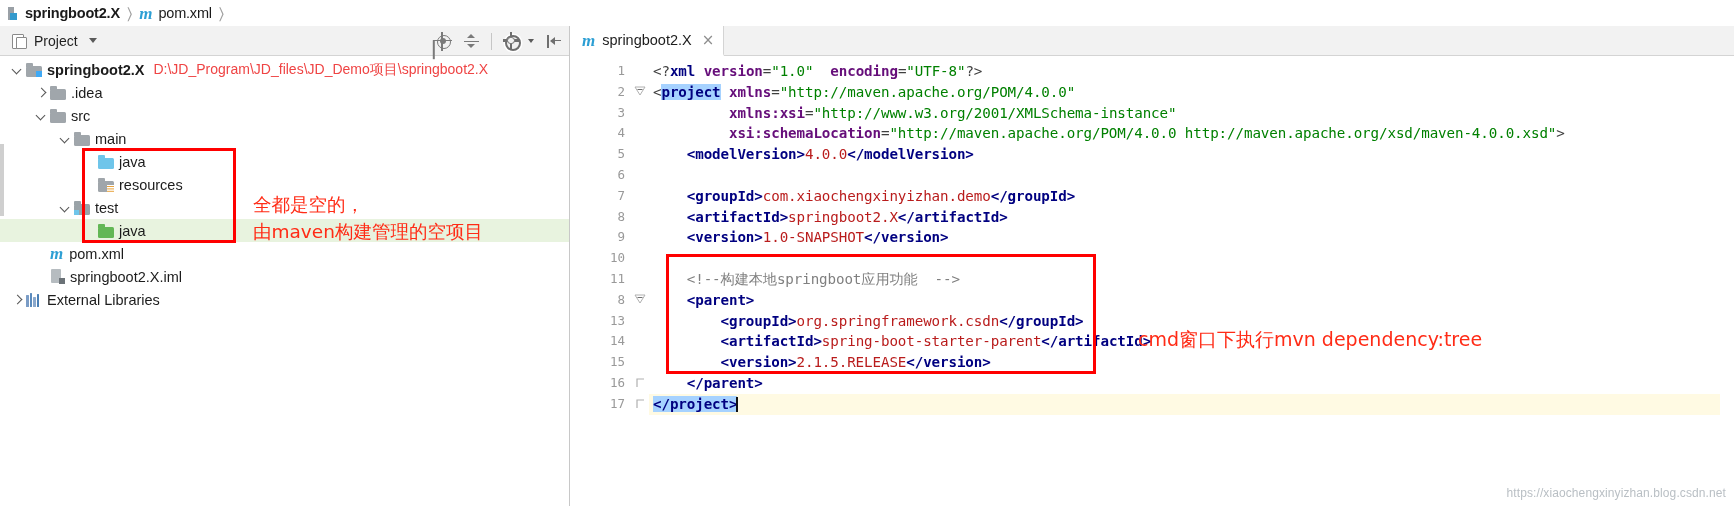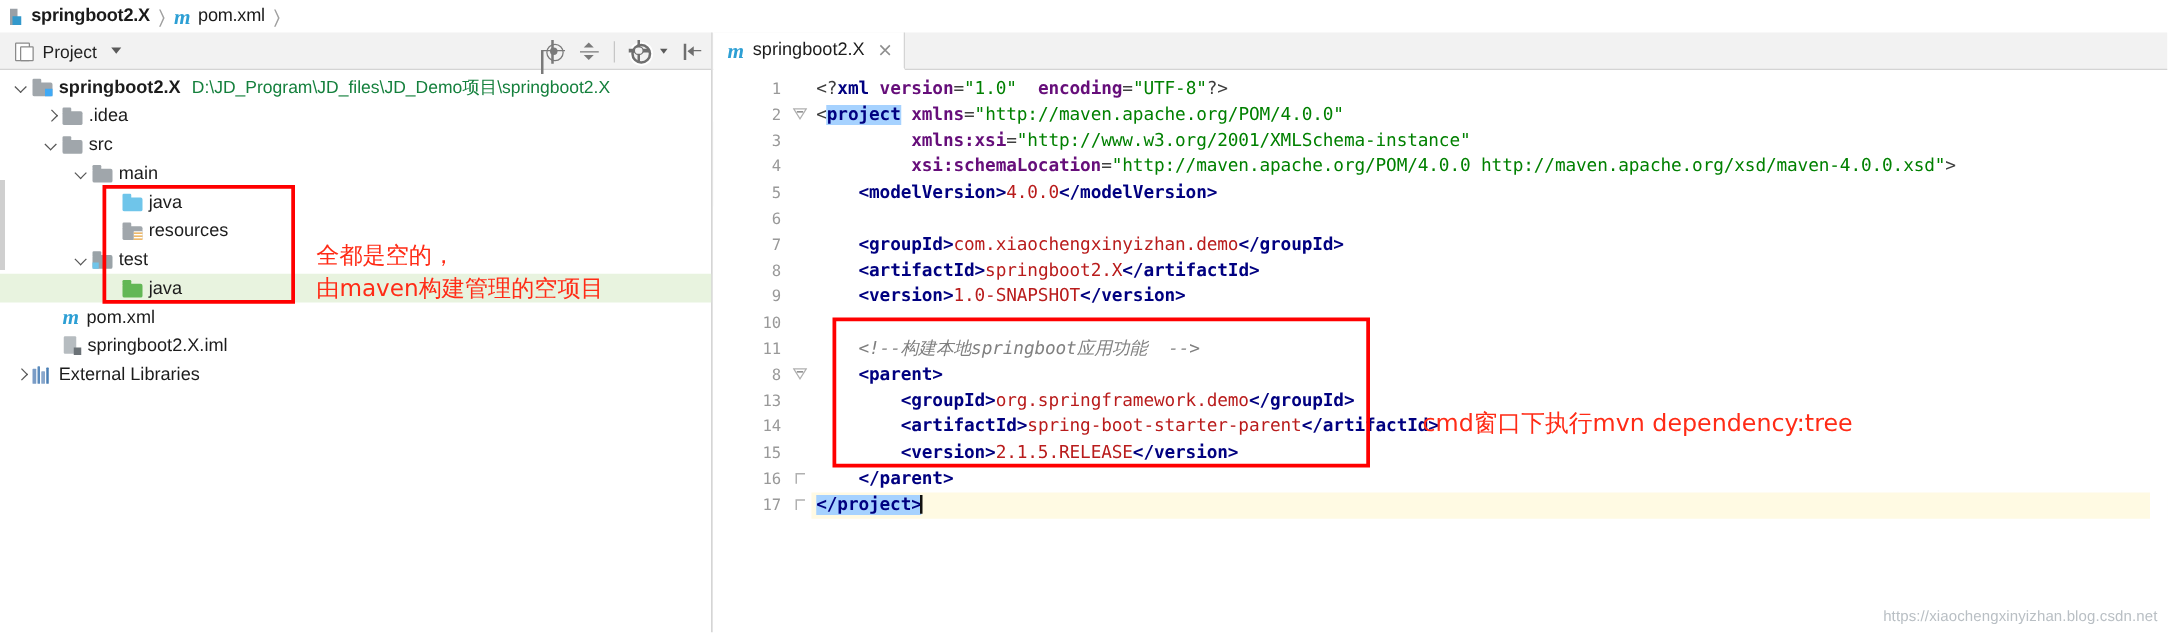--- a/index.html
+++ b/index.html
@@ -151,21 +151,21 @@
     border-right:1.8px solid #555;border-top:1.8px solid #555;
     transform: rotate(45deg);
   }
   .arrow.down::before{
     content:"";position:absolute;left:3px;top:4px;width:6px;height:6px;
     border-right:1.8px solid #555;border-bottom:1.8px solid #555;
     transform: rotate(45deg);
   }
   .node-label { margin-left: 5px; }
   .node-label.bold { font-weight: bold; }
-  .node-path { margin-left: 9px; color:#15803d; font-size:14px; }
+  .node-path { margin-left: 9px; color:#ef4444; font-size:14px; }
 
   
   .fi { width:16px;height:14px;position:relative;flex:0 0 16px;display:inline-block; }
   .fi .body{position:absolute;left:0;top:3px;width:16px;height:11px;border-radius:1.5px;}
   .fi .tab{position:absolute;left:0;top:0.5px;width:7px;height:3.5px;border-radius:1px 1px 0 0;}
   .fi.gray .body{background:#a0a6ab;} .fi.gray .tab{background:#a0a6ab;}
   .fi.blue .body{background:#6fc5ea;} .fi.blue .tab{background:#6fc5ea;}
   .fi.green .body{background:#62b755;} .fi.green .tab{background:#62b755;}
   .fi .badge-sq{position:absolute;right:0px;bottom:0px;width:6px;height:6px;background:#3fa9f5;}
   .fi .badge-lines{position:absolute;right:0px;bottom:0px;width:7px;height:7px;background:#fff;}
@@ -261,21 +261,21 @@
   .cline{
     height:20.8px; line-height:20.8px; white-space:pre; padding-left:4px;
     letter-spacing: -0.1px;
   }
   .cline.cur{ background:#fffae3; }
   .tok-tag{ color:#000080; font-weight:bold; }
   .tok-brk{ color:#3f3f3f; }
   .tok-attr{ color:#660e7a; font-weight:bold; }
   .tok-str{ color:#008000; }
   .tok-txt{ color:#b91c1c; }
-  .tok-cmt{ color:#808080; font-style:italic; }
+  .tok-cmt{ color:#808080; }
   .hl-sel{ background:#a6d2ff; }
   .caret-bar{
     display:inline-block;width:1.5px;height:15px;background:#111;
     vertical-align:-3px;margin-left:-1px;
   }
 
   .right-gutter{
     position:absolute; right:0; top:0; width:14px; height:100%;
     background:#ffffff;
   }
@@ -532,21 +532,21 @@
           <div class="cline"><span class="tok-txt">         </span><span class="tok-attr">xmlns:xsi</span><span class="tok-brk">=</span><span class="tok-str">"http://www.w3.org/2001/XMLSchema-instance"</span></div>
           <div class="cline"><span class="tok-txt">         </span><span class="tok-attr">xsi:schemaLocation</span><span class="tok-brk">=</span><span class="tok-str">"http://maven.apache.org/POM/4.0.0 http://maven.apache.org/xsd/maven-4.0.0.xsd"</span><span class="tok-brk">&gt;</span></div>
           <div class="cline"><span class="tok-txt">    </span><span class="tok-tag">&lt;modelVersion&gt;</span><span class="tok-txt">4.0.0</span><span class="tok-tag">&lt;/modelVersion&gt;</span></div>
           <div class="cline">&nbsp;</div>
           <div class="cline"><span class="tok-txt">    </span><span class="tok-tag">&lt;groupId&gt;</span><span class="tok-txt">com.xiaochengxinyizhan.demo</span><span class="tok-tag">&lt;/groupId&gt;</span></div>
           <div class="cline"><span class="tok-txt">    </span><span class="tok-tag">&lt;artifactId&gt;</span><span class="tok-txt">springboot2.X</span><span class="tok-tag">&lt;/artifactId&gt;</span></div>
           <div class="cline"><span class="tok-txt">    </span><span class="tok-tag">&lt;version&gt;</span><span class="tok-txt">1.0-SNAPSHOT</span><span class="tok-tag">&lt;/version&gt;</span></div>
           <div class="cline">&nbsp;</div>
           <div class="cline"><span class="tok-txt">    </span><span class="tok-cmt">&lt;!--构建本地springboot应用功能  --&gt;</span></div>
           <div class="cline"><span class="tok-txt">    </span><span class="tok-tag">&lt;parent&gt;</span></div>
-          <div class="cline"><span class="tok-txt">        </span><span class="tok-tag">&lt;groupId&gt;</span><span class="tok-txt">org.springframework.demo</span><span class="tok-tag">&lt;/groupId&gt;</span></div>
+          <div class="cline"><span class="tok-txt">        </span><span class="tok-tag">&lt;groupId&gt;</span><span class="tok-txt">org.springframework.csdn</span><span class="tok-tag">&lt;/groupId&gt;</span></div>
           <div class="cline"><span class="tok-txt">        </span><span class="tok-tag">&lt;artifactId&gt;</span><span class="tok-txt">spring-boot-starter-parent</span><span class="tok-tag">&lt;/artifactId&gt;</span></div>
           <div class="cline"><span class="tok-txt">        </span><span class="tok-tag">&lt;version&gt;</span><span class="tok-txt">2.1.5.RELEASE</span><span class="tok-tag">&lt;/version&gt;</span></div>
           <div class="cline"><span class="tok-txt">    </span><span class="tok-tag">&lt;/parent&gt;</span></div>
           <div class="cline cur"><span class="tok-tag hl-sel">&lt;/project&gt;</span><span class="caret-bar"></span></div>
         </div>
       <div class="right-gutter"></div>
     </div>
 
     <div class="ann-box" style="left:95px; top:228px; width:430px; height:120px;"></div>
 

